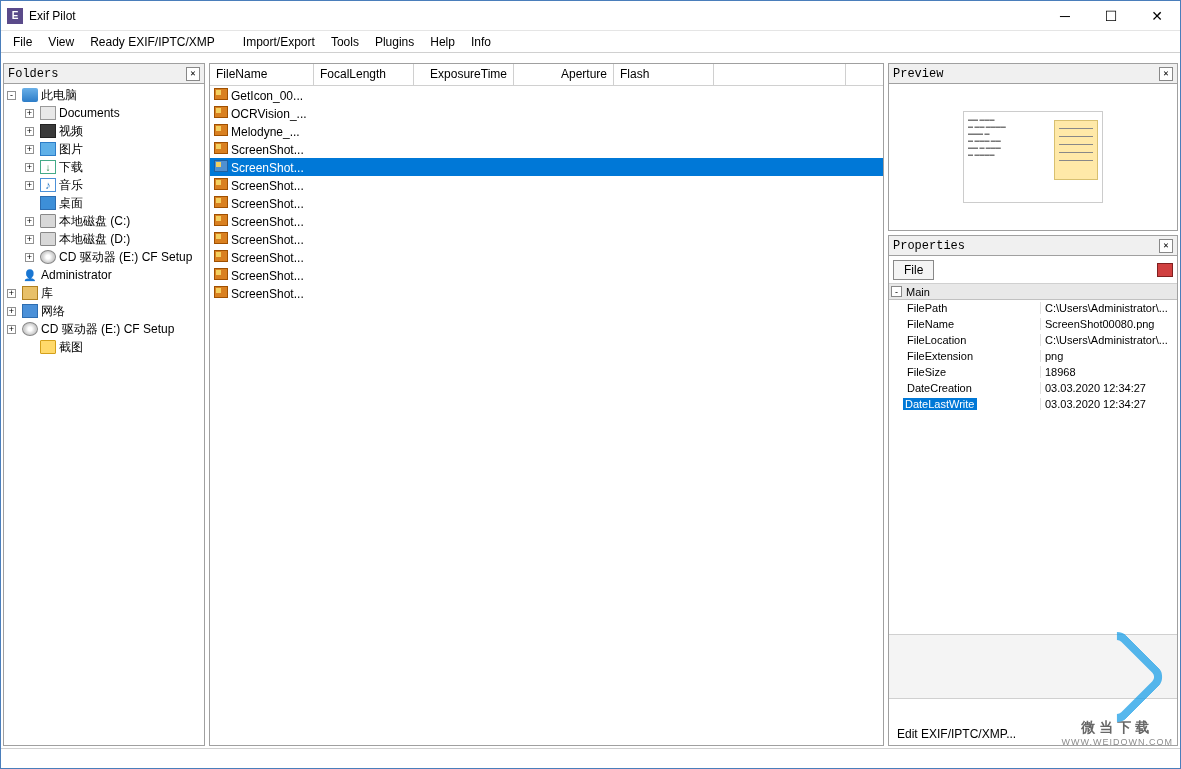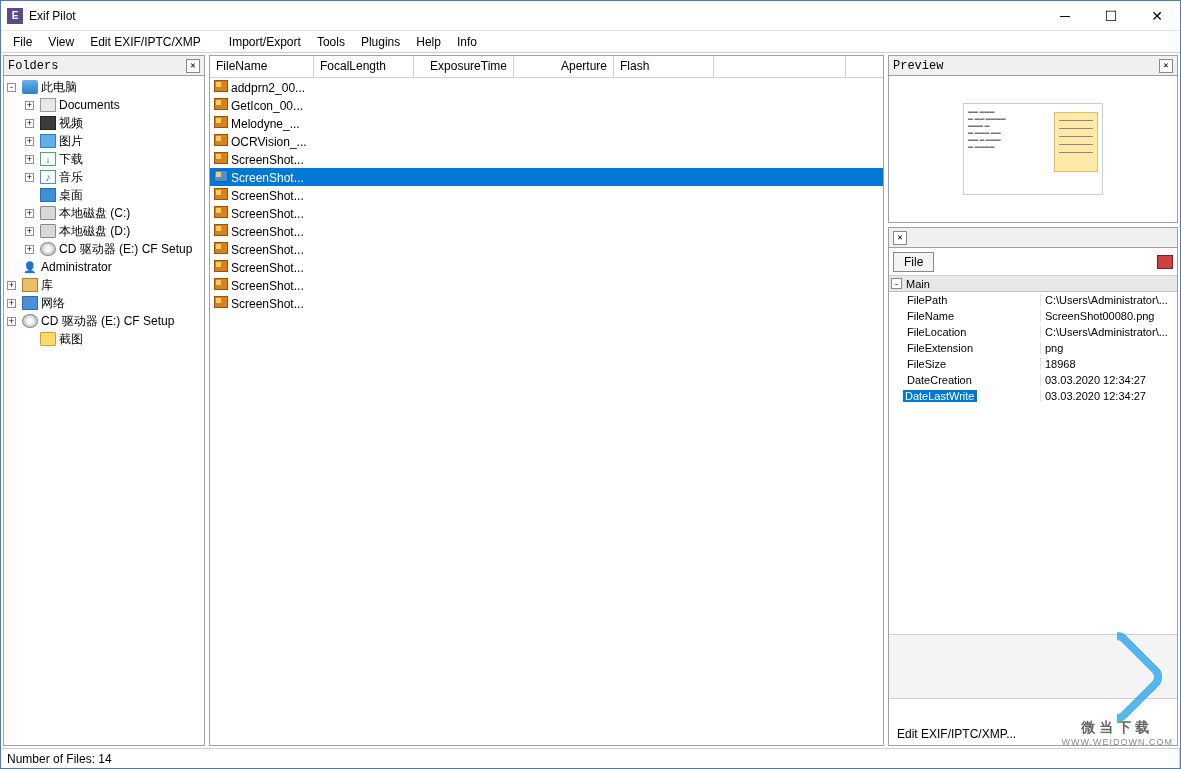--- a/index.html
+++ b/index.html
@@ -5,21 +5,21 @@
 * { box-sizing: border-box; margin: 0; padding: 0; }
 body { font-family: "Microsoft YaHei", "SimSun", Tahoma, sans-serif; font-size: 12px; background: #fff; color: #000; overflow: hidden; }
 .window { width: 1181px; height: 769px; border: 1px solid #4a7ebb; display: flex; flex-direction: column; background: #fff; }
 .titlebar { height: 30px; background: #fff; display: flex; align-items: center; padding-left: 6px; border-bottom: 1px solid #e5e5e5; }
 .titlebar-icon { width: 16px; height: 16px; background: #5a4a8a; margin-right: 6px; display: inline-flex; align-items: center; justify-content: center; color: #fff; font-size: 10px; font-weight: bold; }
 .titlebar-title { flex: 1; font-size: 12px; }
 .win-controls { display: flex; }
 .win-btn { width: 46px; height: 30px; display: flex; align-items: center; justify-content: center; font-size: 14px; cursor: default; }
 .menubar { height: 22px; display: flex; align-items: center; padding: 0 4px; border-bottom: 1px solid #d0d0d0; }
 .menu-item { padding: 2px 8px; cursor: default; }
-.main { flex: 1; display: flex; min-height: 0; }
+.main { flex: 1; display: flex; min-height: 0; margin-top: 8px; }
 .panel { display: flex; flex-direction: column; border: 1px solid #a0a0a0; margin: 2px; background: #fff; }
 .panel-header { height: 20px; background: #f0f0f0; border-bottom: 1px solid #a0a0a0; display: flex; align-items: center; padding: 0 4px; font-family: "Courier New", monospace; font-size: 12px; }
 .panel-header-title { flex: 1; }
 .panel-close { width: 14px; height: 14px; border: 1px solid #888; display: flex; align-items: center; justify-content: center; font-size: 9px; background: #fff; cursor: default; }
 .folders-panel { width: 202px; }
 .tree { flex: 1; overflow: auto; padding: 2px; }
 .tree-node { display: flex; align-items: center; height: 18px; white-space: nowrap; cursor: default; }
 .expbox { width: 9px; height: 9px; border: 1px solid #919191; background: #fff; display: inline-flex; align-items: center; justify-content: center; font-size: 9px; line-height: 7px; color: #000; margin-right: 2px; }
 .tree-icon { width: 16px; height: 14px; margin: 0 3px; display: inline-flex; align-items: center; justify-content: center; font-size: 11px; }
 .ico-pc { background: linear-gradient(#6ab0e8,#2d7dc8); border-radius: 2px; }
@@ -87,21 +87,21 @@
     <div class="win-controls">
       <div class="win-btn">─</div>
       <div class="win-btn">☐</div>
       <div class="win-btn close">✕</div>
     </div>
   </div>
 
   <div class="menubar" id="menubar">
       <span class="menu-item">File</span>
       <span class="menu-item">View</span>
-      <span class="menu-item">Edit EXIF/IPTC/XMP</span>
+      <span class="menu-item">Ready EXIF/IPTC/XMP</span>
       <span class="menu-item" style="margin-left: 12px;">Import/Export</span>
       <span class="menu-item">Tools</span>
       <span class="menu-item">Plugins</span>
       <span class="menu-item">Help</span>
       <span class="menu-item">Info</span>
     </div>
 
   <div class="main">
     <div class="panel folders-panel">
       <div class="panel-header">
@@ -230,45 +230,37 @@
       <div class="col-headers" id="colheads">
           <div class="col-head" style="width: 104px; text-align: left;">FileName</div>
           <div class="col-head" style="width: 100px; text-align: left;">FocalLength</div>
           <div class="col-head" style="width: 100px; text-align: right;">ExposureTime</div>
           <div class="col-head" style="width: 100px; text-align: right;">Aperture</div>
           <div class="col-head" style="width: 100px; text-align: left;">Flash</div>
           <div class="col-head" style="width: 132px; text-align: left;"></div>
         </div>
       <div class="file-list" id="filelist">
           <div class="file-row">
-            <div class="file-cell" style="width: 104px;"><span class="file-icon"></span><span>addprn2_00...</span></div>
-            <div class="file-cell" style="width: 100px;"></div>
-            <div class="file-cell" style="width: 100px;"></div>
-            <div class="file-cell" style="width: 100px;"></div>
-            <div class="file-cell" style="width: 100px;"></div>
-            <div class="file-cell" style="width: 132px;"></div>
-          </div>
-          <div class="file-row">
             <div class="file-cell" style="width: 104px;"><span class="file-icon"></span><span>GetIcon_00...</span></div>
             <div class="file-cell" style="width: 100px;"></div>
             <div class="file-cell" style="width: 100px;"></div>
             <div class="file-cell" style="width: 100px;"></div>
             <div class="file-cell" style="width: 100px;"></div>
             <div class="file-cell" style="width: 132px;"></div>
           </div>
           <div class="file-row">
+            <div class="file-cell" style="width: 104px;"><span class="file-icon"></span><span>OCRVision_...</span></div>
+            <div class="file-cell" style="width: 100px;"></div>
+            <div class="file-cell" style="width: 100px;"></div>
+            <div class="file-cell" style="width: 100px;"></div>
+            <div class="file-cell" style="width: 100px;"></div>
+            <div class="file-cell" style="width: 132px;"></div>
+          </div>
+          <div class="file-row">
             <div class="file-cell" style="width: 104px;"><span class="file-icon"></span><span>Melodyne_...</span></div>
-            <div class="file-cell" style="width: 100px;"></div>
-            <div class="file-cell" style="width: 100px;"></div>
-            <div class="file-cell" style="width: 100px;"></div>
-            <div class="file-cell" style="width: 100px;"></div>
-            <div class="file-cell" style="width: 132px;"></div>
-          </div>
-          <div class="file-row">
-            <div class="file-cell" style="width: 104px;"><span class="file-icon"></span><span>OCRVision_...</span></div>
             <div class="file-cell" style="width: 100px;"></div>
             <div class="file-cell" style="width: 100px;"></div>
             <div class="file-cell" style="width: 100px;"></div>
             <div class="file-cell" style="width: 100px;"></div>
             <div class="file-cell" style="width: 132px;"></div>
           </div>
           <div class="file-row">
             <div class="file-cell" style="width: 104px;"><span class="file-icon"></span><span>ScreenShot...</span></div>
             <div class="file-cell" style="width: 100px;"></div>
             <div class="file-cell" style="width: 100px;"></div>
@@ -365,20 +357,21 @@
               <div class="thumb-line"></div>
                 <div class="thumb-line"></div>
               <div class="thumb-line"></div>
             </div>
           </div>
         </div>
       </div>
 
       <div class="panel props-panel">
         <div class="panel-header">
+          <span class="panel-header-title">Properties</span>
           <span class="panel-close">✕</span>
         </div>
         <div class="props-toolbar">
           <span class="file-btn">File</span>
           <span class="tool-icon-right"></span>
         </div>
         <div class="props-grid" id="propsgrid">
             <div class="props-group">
               <span class="props-group-exp">-</span>
               <span>Main</span>
@@ -414,21 +407,20 @@
           </div>
         <div class="props-footer"></div>
         <div class="props-action">
           <span>Edit EXIF/IPTC/XMP...</span>
         </div>
       </div>
     </div>
   </div>
 
   <div class="statusbar">
-    <div class="status-cell" style="width:210px">Number of Files: 14</div>
   </div>
 
   <div class="watermark">
     <div class="wm-logo"></div>
     <div class="wm-txt">微当下载</div>
     <div class="wm-sub">WWW.WEIDOWN.COM</div>
   </div>
 </div>
 
 </body></html>

